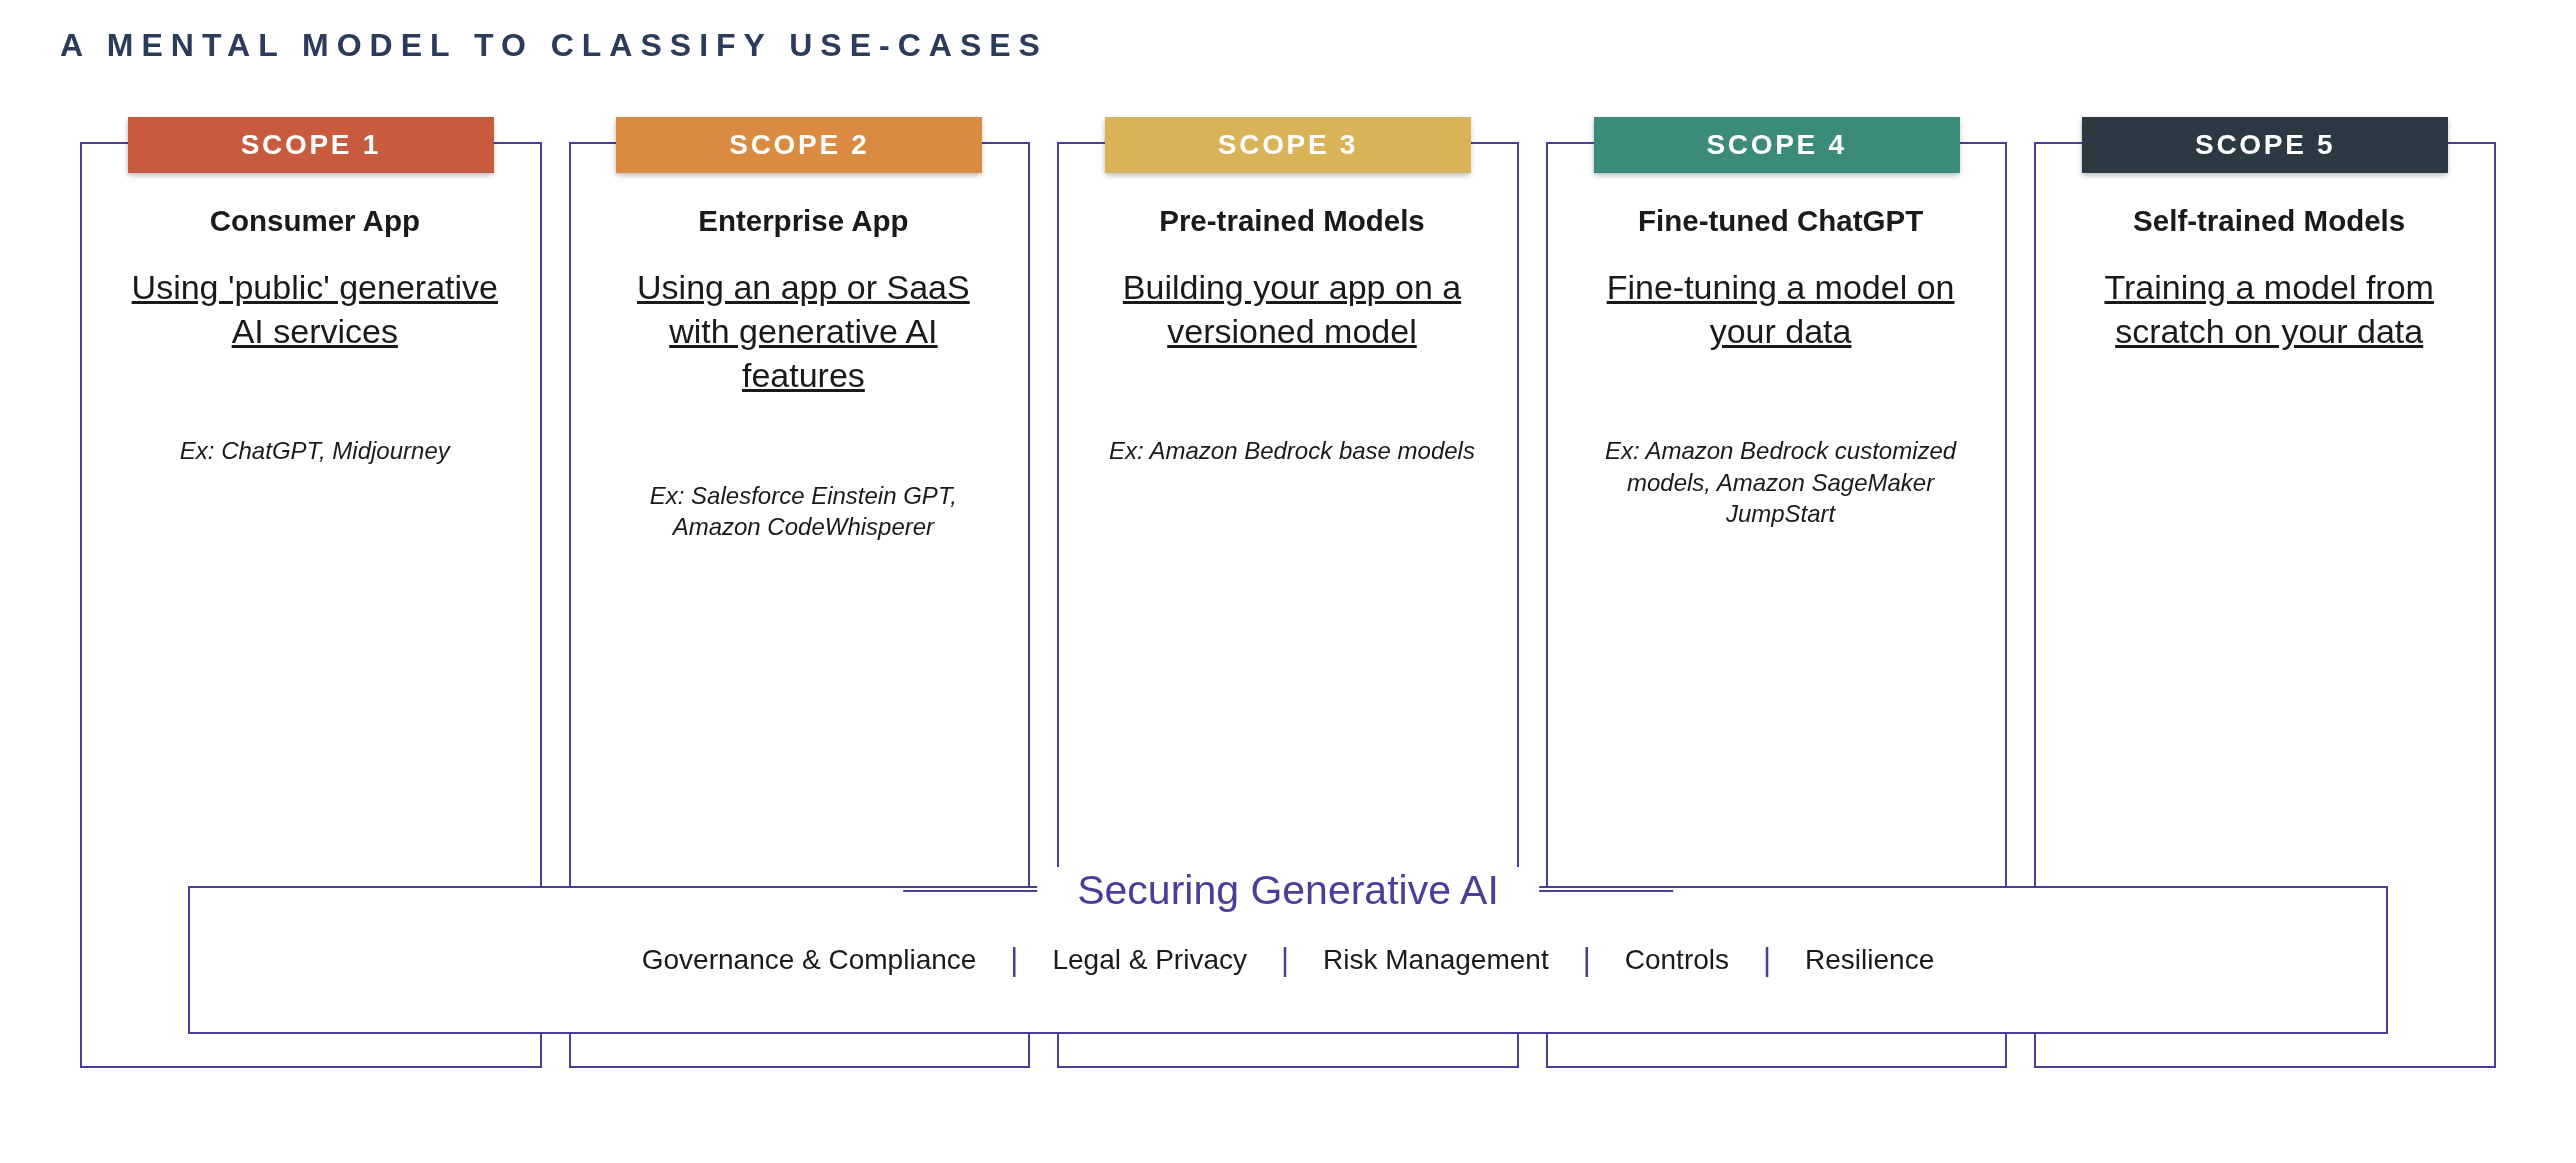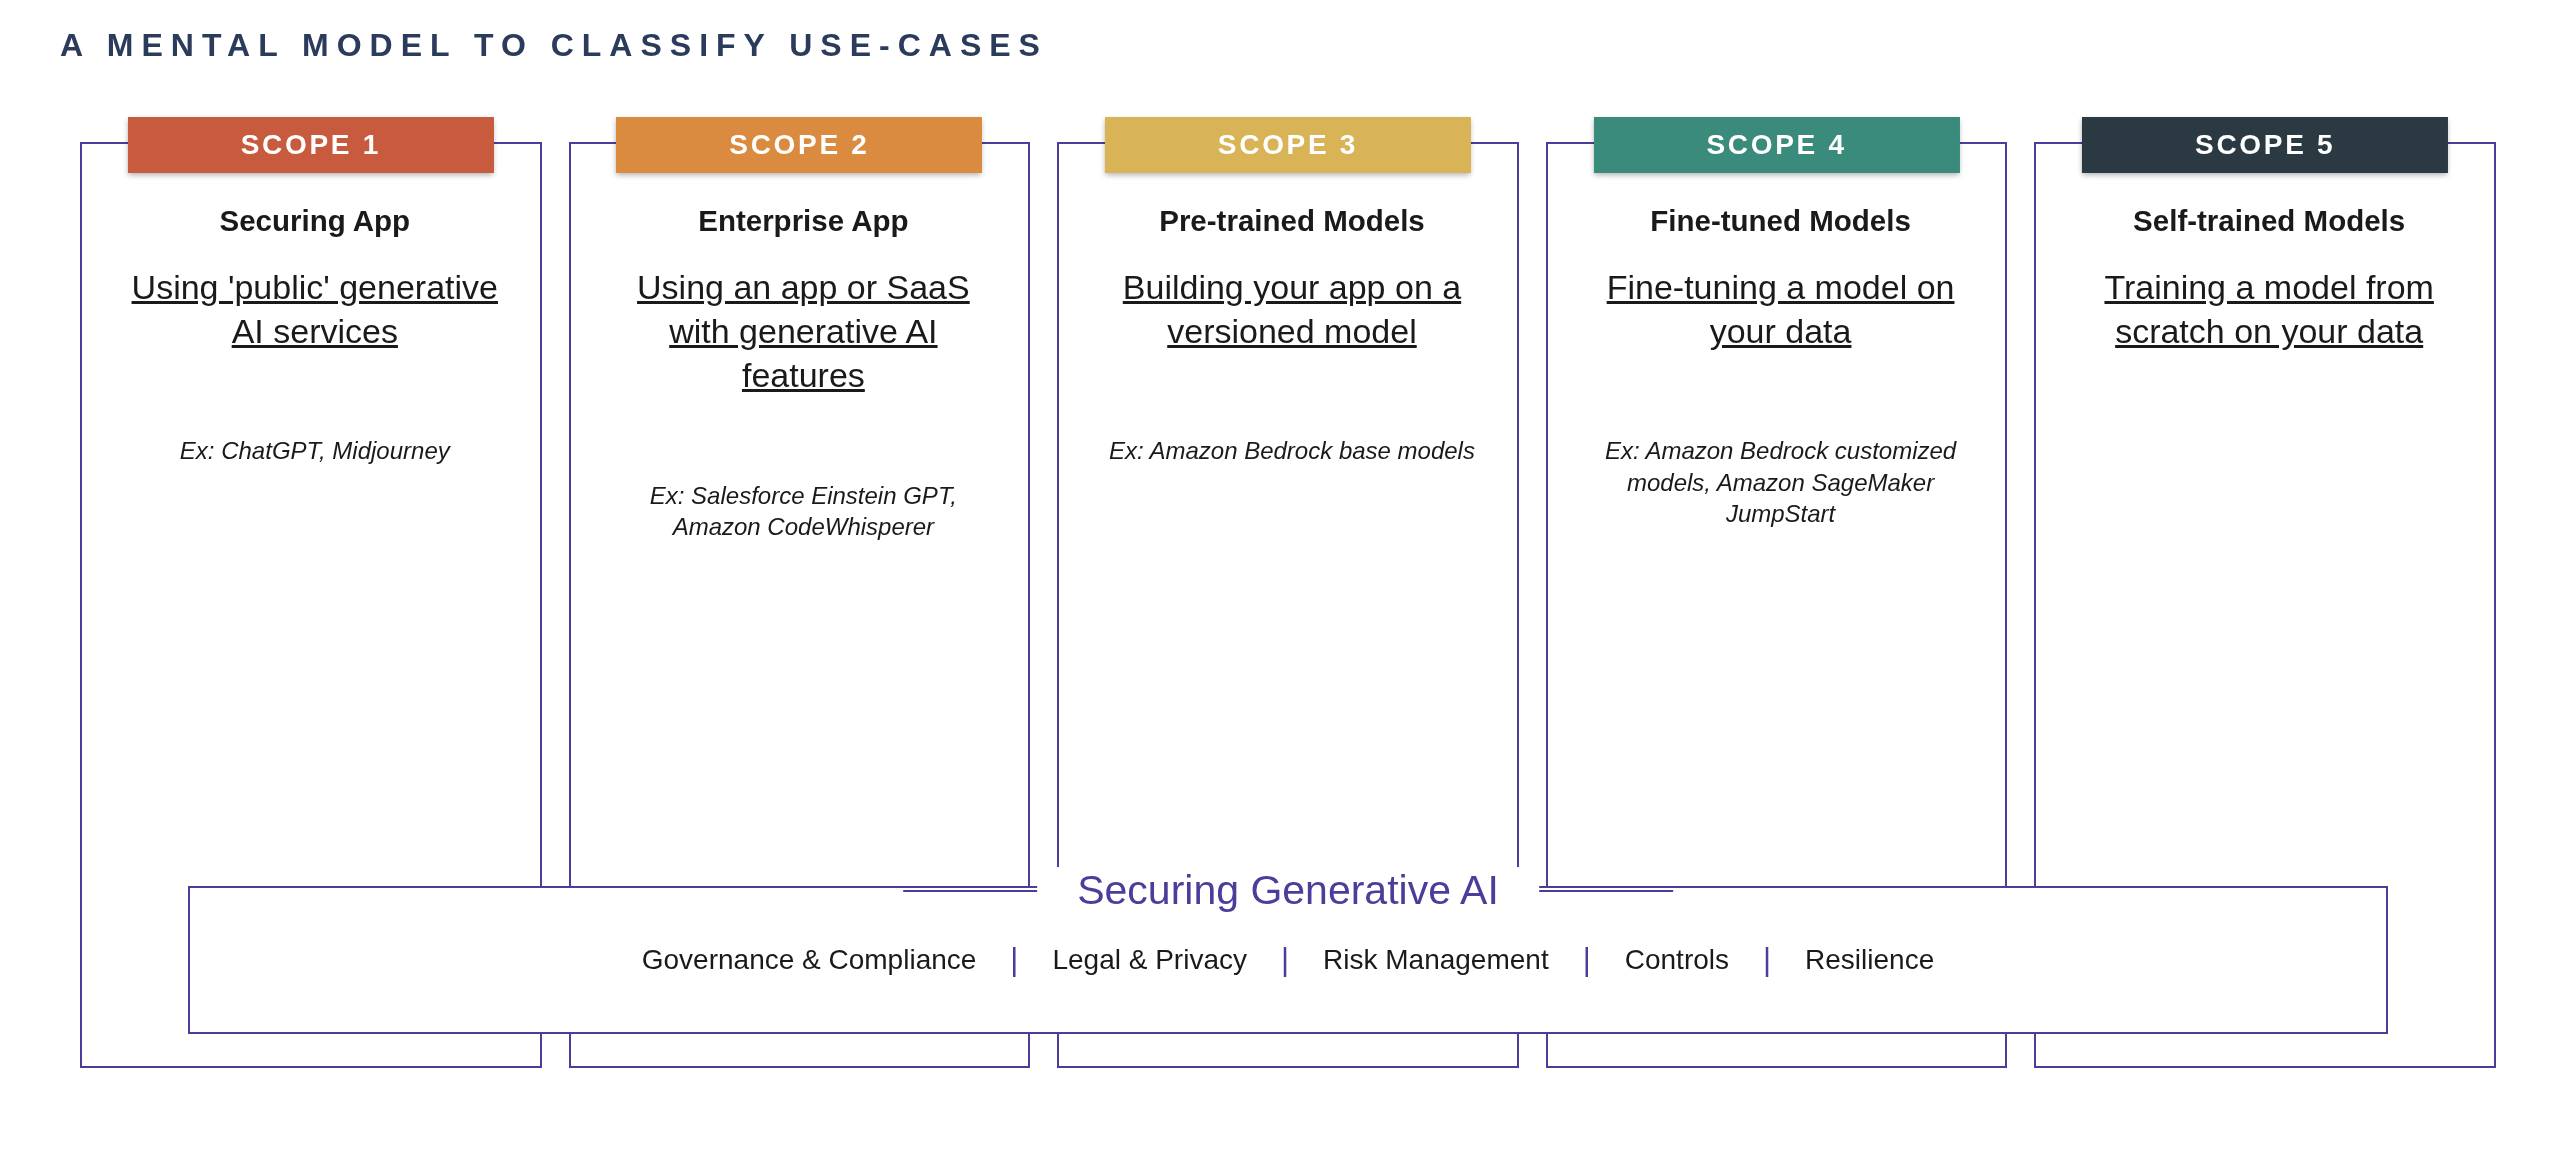--- a/index.html
+++ b/index.html
@@ -120,42 +120,42 @@
   </style>
 </head>
 <body>
 
 <div class="page-subtitle">A MENTAL MODEL TO CLASSIFY USE-CASES</div>
 
 <div class="container">
 
   <div class="scope-card">
     <div class="scope-header scope-1">SCOPE 1</div>
-    <div class="scope-title">Securing App</div>
+    <div class="scope-title">Consumer App</div>
     <div class="scope-desc">Using 'public' generative AI services</div>
     <div class="scope-example">Ex: ChatGPT, Midjourney</div>
   </div>
 
   <div class="scope-card">
     <div class="scope-header scope-2">SCOPE 2</div>
     <div class="scope-title">Enterprise App</div>
     <div class="scope-desc">Using an app or SaaS with generative AI features</div>
     <div class="scope-example">Ex: Salesforce Einstein GPT, Amazon CodeWhisperer</div>
   </div>
 
   <div class="scope-card">
     <div class="scope-header scope-3">SCOPE 3</div>
     <div class="scope-title">Pre-trained Models</div>
     <div class="scope-desc">Building your app on a versioned model</div>
     <div class="scope-example">Ex: Amazon Bedrock base models</div>
   </div>
 
   <div class="scope-card">
     <div class="scope-header scope-4">SCOPE 4</div>
-    <div class="scope-title">Fine-tuned Models</div>
+    <div class="scope-title">Fine-tuned ChatGPT</div>
     <div class="scope-desc">Fine-tuning a model on your data</div>
     <div class="scope-example">Ex: Amazon Bedrock customized models, Amazon SageMaker JumpStart</div>
   </div>
 
   <div class="scope-card">
     <div class="scope-header scope-5">SCOPE 5</div>
     <div class="scope-title">Self-trained Models</div>
     <div class="scope-desc">Training a model from scratch on your data</div>
   </div>
 

